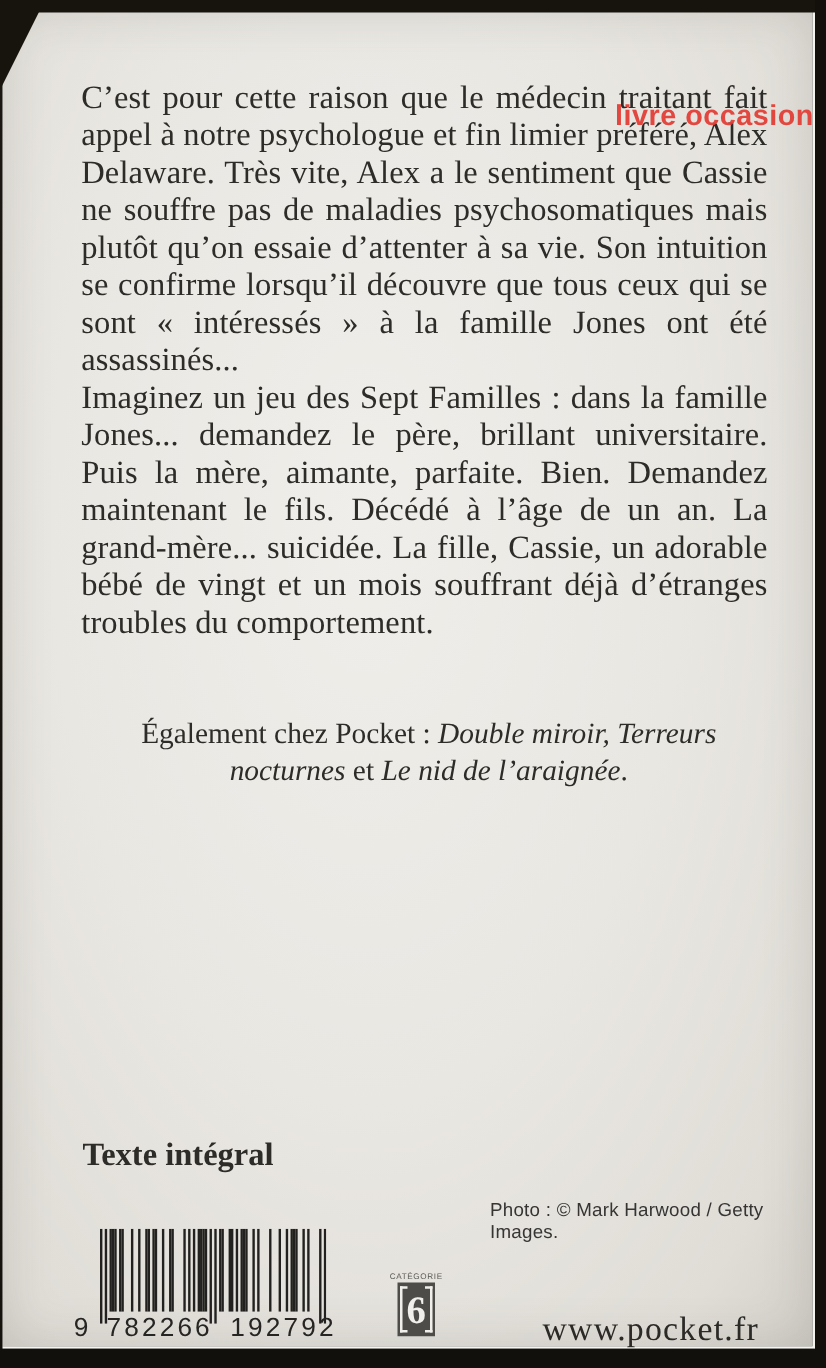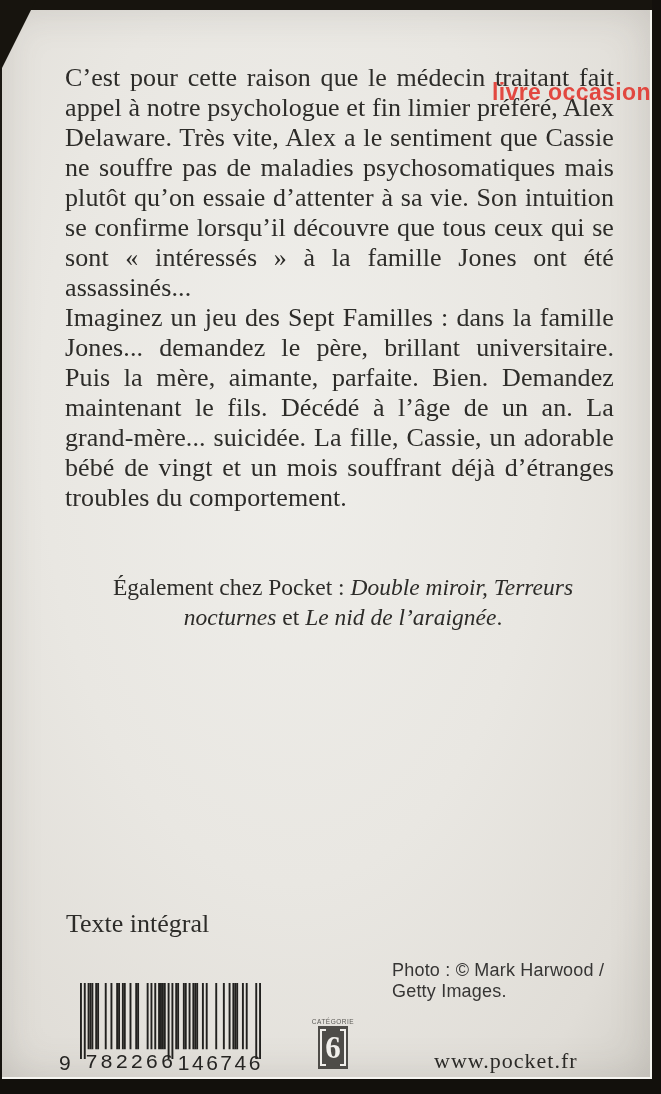--- a/index.html
+++ b/index.html
@@ -50,45 +50,45 @@
 
   
   .also{
     position:absolute;left:63px;top:563px;width:556px;
     font-size:23.5px;line-height:30px;color:#2d2c29;text-align:center;
   }
   .also .it{font-style:italic;}
 
   .texte-integral{
     position:absolute;left:64px;top:900px;
-    font-size:26px;color:#2d2c29;
+    font-size:26px;color:#2d2c29;font-weight:bold;
   }
 
   .isbn{
     position:absolute;left:84px;top:947px;
     font-family:"Liberation Sans", sans-serif;
     font-size:18px;letter-spacing:1.2px;color:#3c3b38;
   }
   .photo-credit{
     position:absolute;left:390px;top:951px;
     font-family:"Liberation Sans", sans-serif;
-    font-size:18px;color:#363534;letter-spacing:.2px;
+    font-size:15px;color:#363534;letter-spacing:.2px;
   }
 
   
   .barcode{position:absolute;left:57px;top:974px;width:210px;}
   .barcode svg{display:block;margin-left:21px;}
   .barcode-digits{
     display:flex;align-items:flex-start;
     font-family:"Liberation Sans", sans-serif;
     font-size:21px;color:#262523;letter-spacing:2.5px;
     margin-top:-8px;
   }
   .barcode-digits .d1{margin-right:12px;}
-  .barcode-digits .d2{margin-right:2px;font-family:Liberation Mono, monospace;}
+  .barcode-digits .d2{margin-right:14px;}
 
   
   .category{position:absolute;left:309px;top:1009px;width:44px;text-align:center;}
   .cat-label{
     font-family:"Liberation Sans", sans-serif;
     font-size:6.5px;letter-spacing:.5px;color:#5a5955;display:block;
   }
   .cat-box{
     position:relative;margin:1px auto 0;width:30px;height:43px;
     background:#4e4c48;color:#f1efeb;
@@ -98,21 +98,21 @@
     content:"";position:absolute;left:2px;top:3px;bottom:3px;width:4px;
     border:2px solid #f1efeb;border-right:none;
   }
   .cat-box::after{
     content:"";position:absolute;right:2px;top:3px;bottom:3px;width:4px;
     border:2px solid #f1efeb;border-left:none;
   }
 
   .website{
     position:absolute;left:432px;top:1039px;
-    font-size:22px;letter-spacing:1px;color:#2b2a27;
+    font-size:27px;letter-spacing:1px;color:#2b2a27;
   }
 </style>
 </head>
 <body>
 
 <div class="photo">
 
   <div class="cover">
 
     <div class="blurb">
@@ -173,21 +173,21 @@
           <rect x="81" y="0" width="1" height="68" fill="#22211f"></rect>
           <rect x="82" y="0" width="1" height="68" fill="#22211f"></rect>
           <rect x="85" y="0" width="1" height="68" fill="#22211f"></rect>
           <rect x="87" y="0" width="1" height="68" fill="#22211f"></rect>
           <rect x="92" y="0" width="1" height="78" fill="#22211f"></rect>
           <rect x="94" y="0" width="1" height="78" fill="#22211f"></rect>
         </svg>
       <div class="barcode-digits">
         <span class="d1">9</span>
         <span class="d2">782266</span>
-        <span class="d3">146746</span>
+        <span class="d3">192792</span>
       </div>
     </div>
 
     <div class="category">
       <span class="cat-label">CATÉGORIE</span>
       <div class="cat-box">
         <span>6</span>
       </div>
     </div>
 

